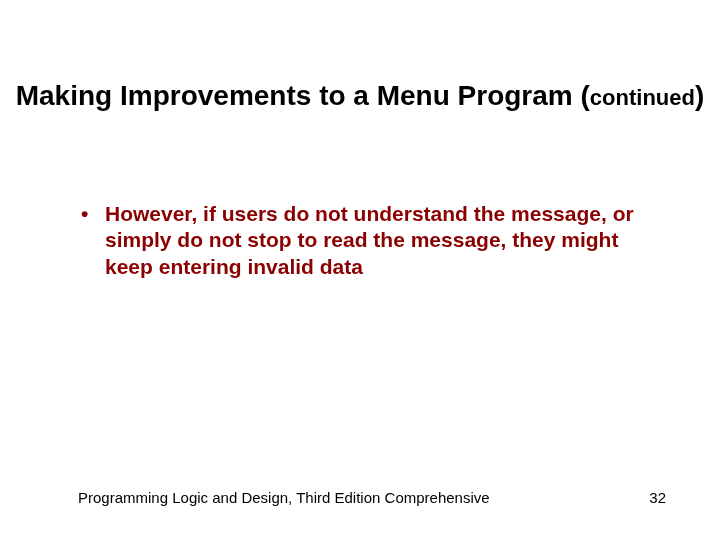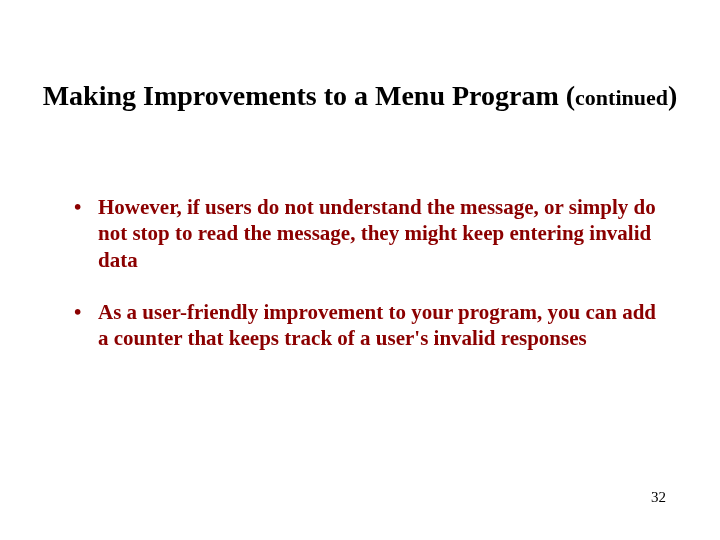--- a/index.html
+++ b/index.html
@@ -9,21 +9,20 @@
     height: 540px;
     background: #ffffff;
     font-family: Arial, Helvetica, sans-serif;
     color: #000000;
   }
   .slide {
     position: relative;
     width: 720px;
     height: 540px;
     box-sizing: border-box;
-    font-family: Liberation Serif, serif;
   }
   .title {
     position: absolute;
     top: 78px;
     left: 0;
     width: 720px;
     text-align: center;
     font-weight: bold;
     font-size: 28px;
     line-height: 1.25;
@@ -33,21 +32,21 @@
     font-size: 22px;
   }
   .body {
     position: absolute;
     top: 190px;
     left: 66px;
     width: 600px;
   }
   ul.bullets {
     list-style: none;
-    margin: 4px;
+    margin: 11px;
     padding: 0;
   }
   ul.bullets > li {
     position: relative;
     padding-left: 28px;
     font-size: 21px;
     line-height: 1.25;
     font-weight: bold;
     color: #8b0000;
     margin-bottom: 26px;
@@ -80,19 +79,19 @@
 
 <div class="slide">
 
   <div class="title">
     <span>Making Improvements to a Menu Program (</span><span class="cont">continued</span><span>)</span>
   </div>
 
   <div class="body">
     <ul class="bullets">
       <li>However, if users do not understand the message, or simply do not stop to read the message, they might keep entering invalid data</li>
-      <li>As a user-friendly improvement to your program, you can add a counter that keeps track of a user's invalid responses</li>
     </ul>
   </div>
 
+  <div class="footer-left">Programming Logic and Design, Third Edition Comprehensive</div>
   <div class="footer-right">32</div>
 
 </div>
 
 </body></html>

